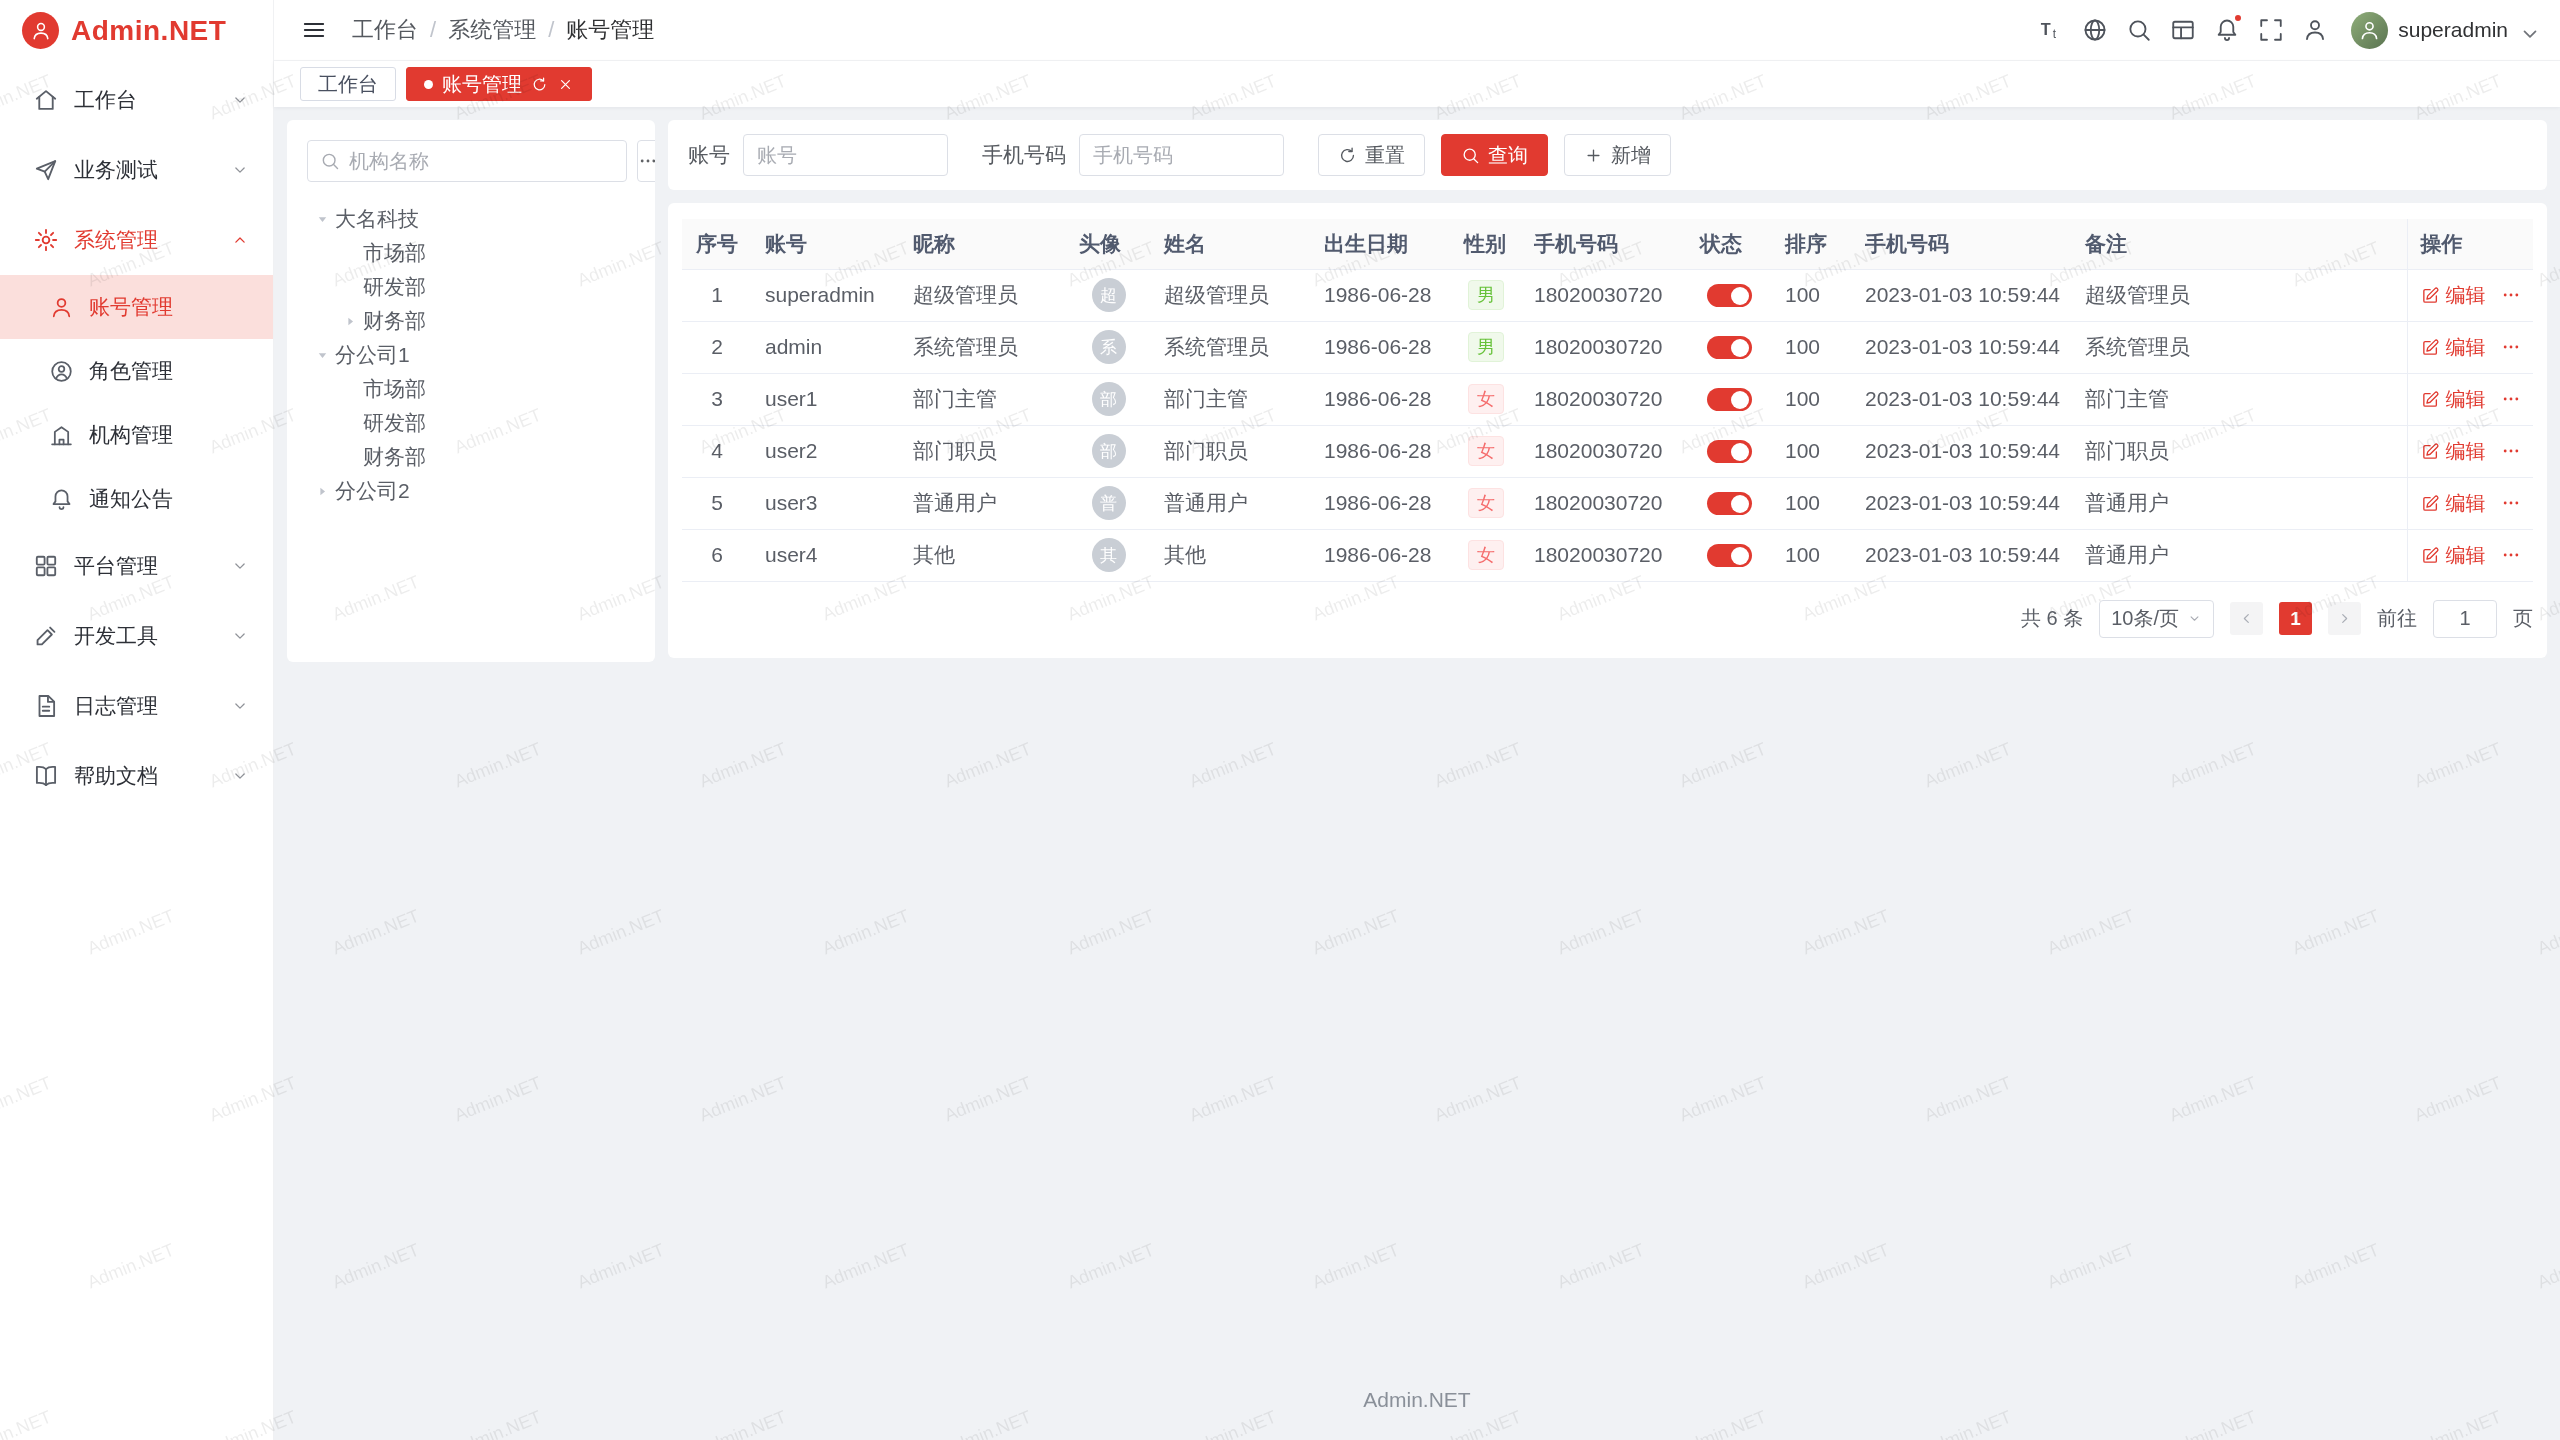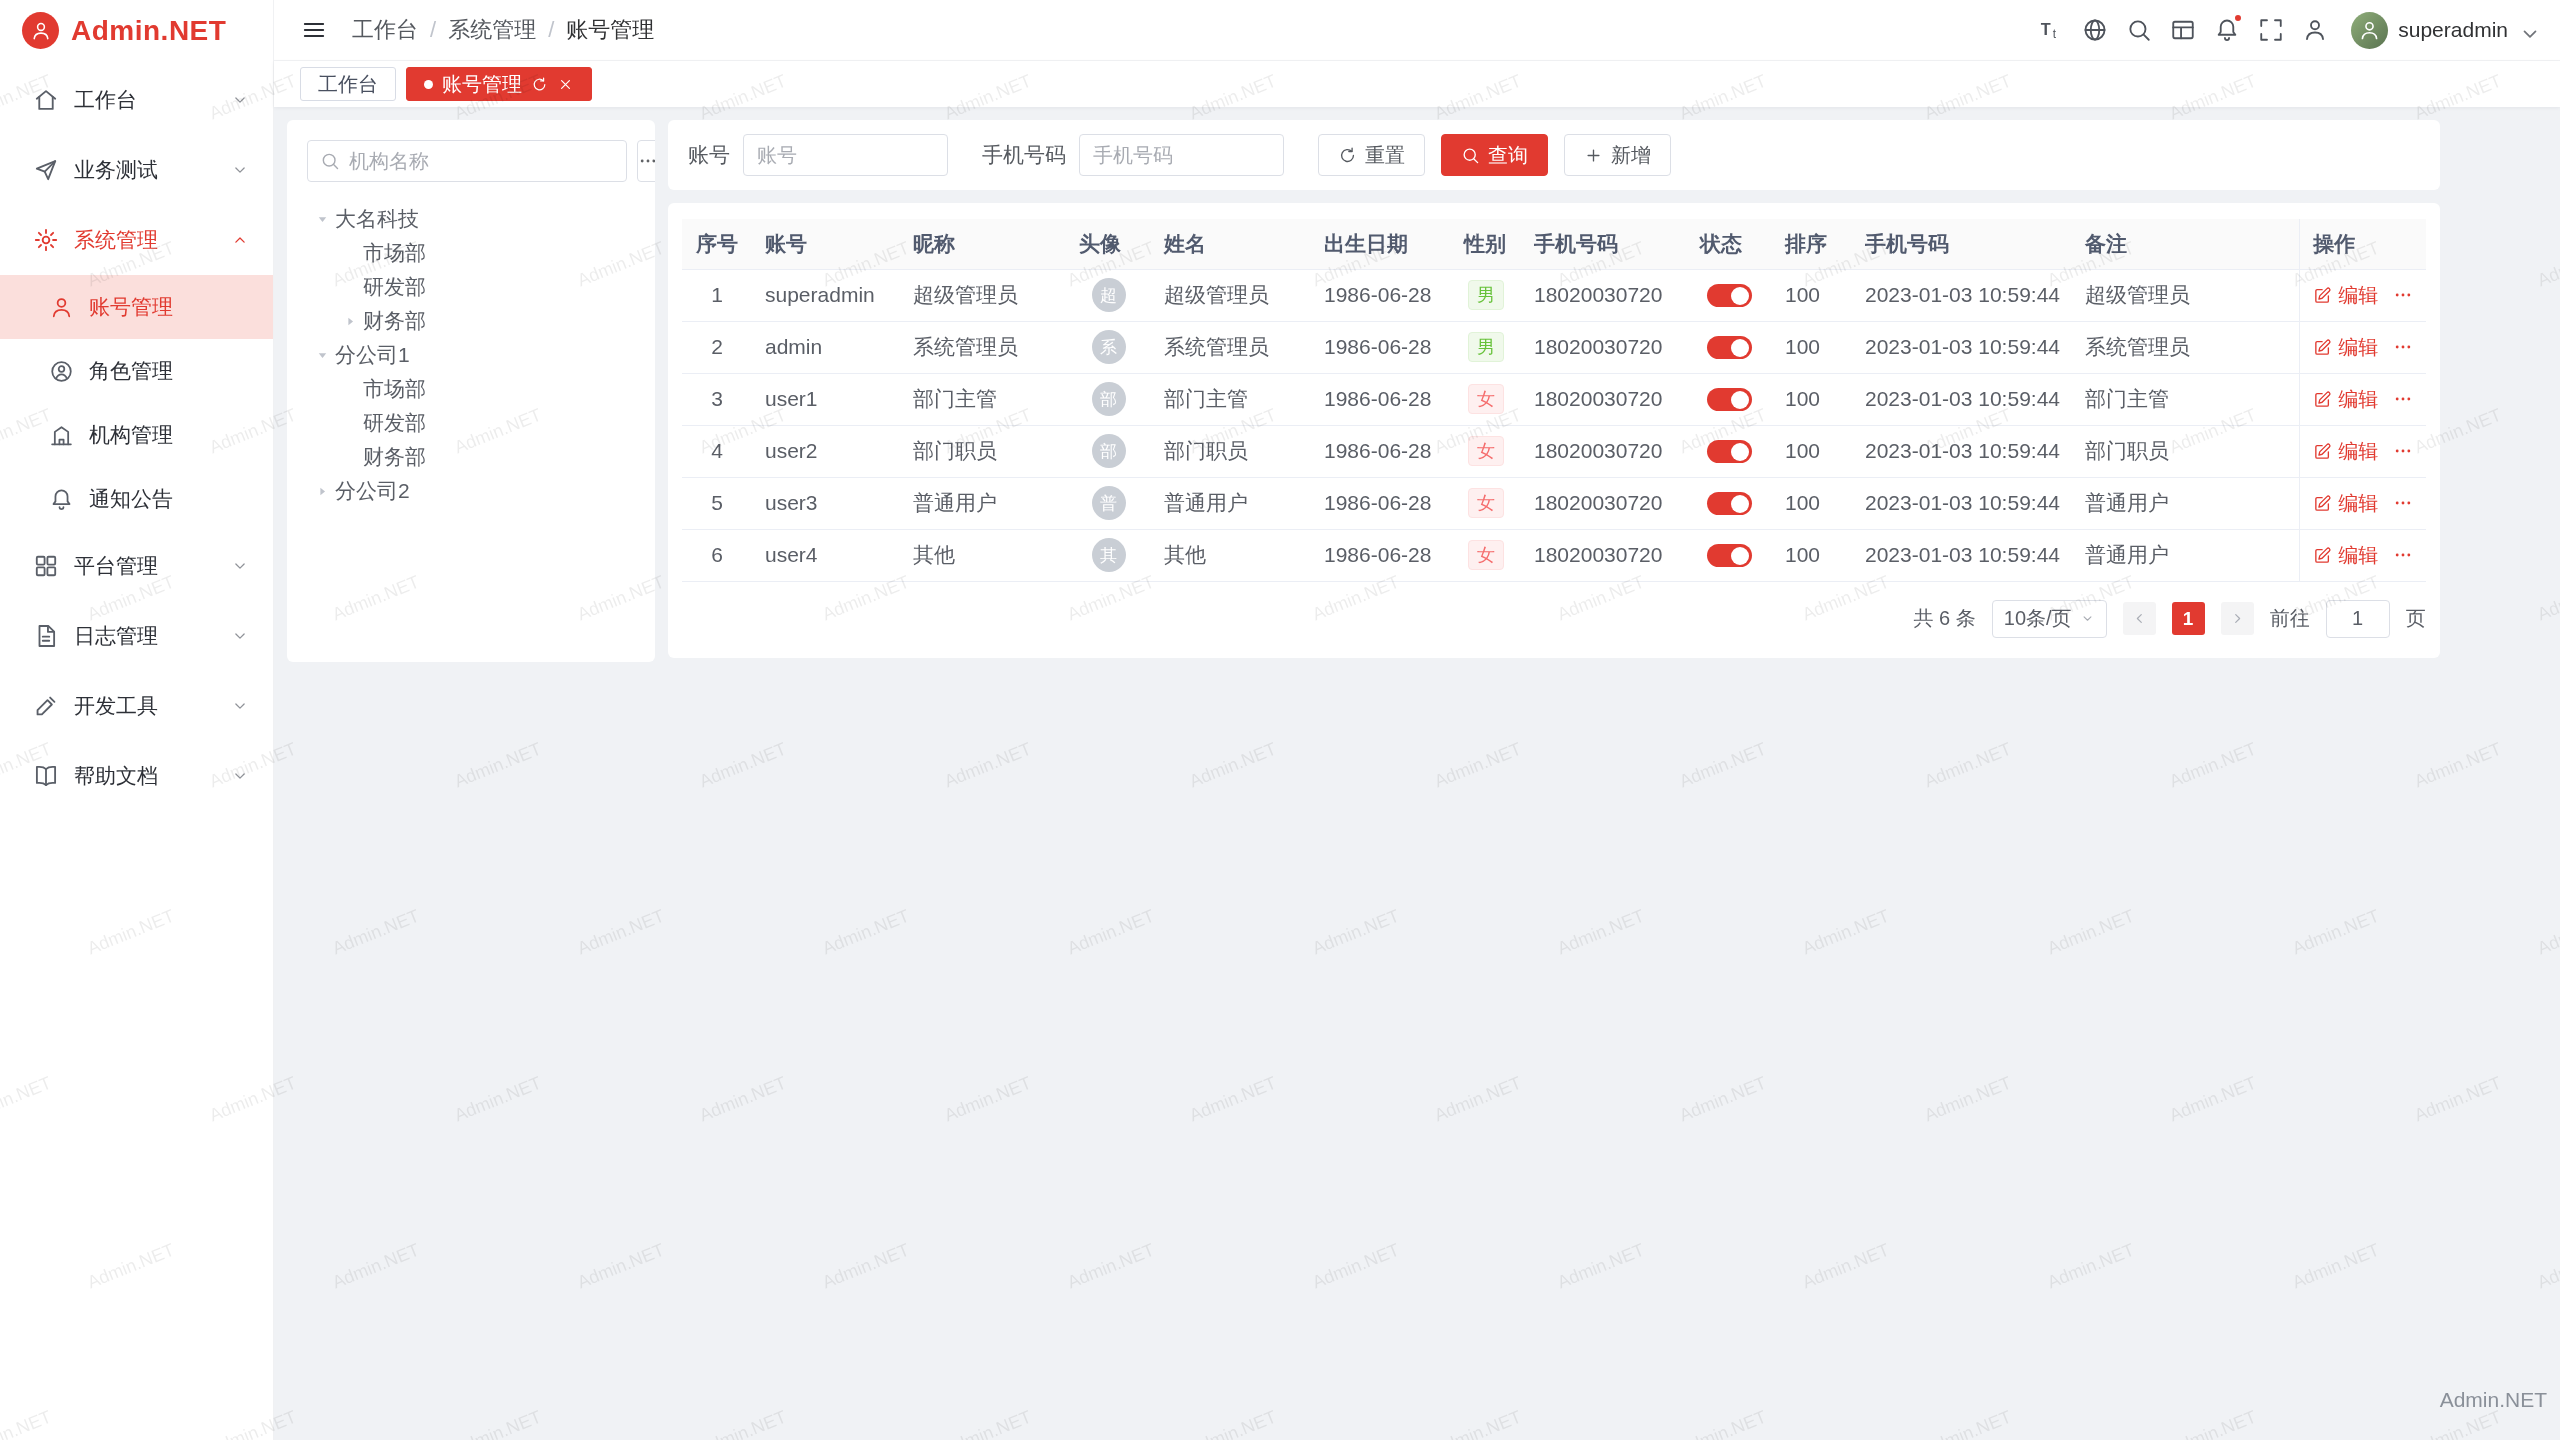--- a/index.html
+++ b/index.html
@@ -45,21 +45,21 @@
 
   
   .tabsbar{height:46px;background:#fff;display:flex;align-items:center;gap:10px;padding:0 26px;flex:none;box-shadow:0 1px 4px rgba(0,21,41,.06)}
   .tab{height:34px;display:flex;align-items:center;gap:9px;padding:0 17px;border:1px solid #d8dce5;border-radius:3px;font-size:20px;color:#495060;background:#fff;cursor:pointer}
   .tab.active{background:#e13a30;border-color:#e13a30;color:#fff}
   .tab-dot{width:9px;height:9px;border-radius:50%;background:#fff}
   .tab-ic-btn{display:flex;align-items:center;cursor:pointer}
   .tab .icn{width:17px;height:17px}
 
   
-  .content{flex:1;padding:13px;display:flex;flex-direction:row;min-height:0}
+  .content{flex:1;padding:13px;display:flex;flex-direction:column;min-height:0}
   .work-area{display:flex;gap:13px;align-items:flex-start}
   .card{background:#fff;border-radius:6px}
   .tree-card{width:368px;height:542px;padding:20px;flex:none;overflow:hidden}
   .tree-search-row{display:flex;gap:10px;margin-bottom:20px}
   .search-box{flex:1;height:42px;border:1px solid #dcdfe6;border-radius:4px;display:flex;align-items:center;gap:9px;padding:0 12px;color:#a8abb2;background:#fff}
   .search-box .icn{width:20px;height:20px}
   .search-box input{border:none;outline:none;flex:1;font-size:20px;color:#606266;min-width:0;background:transparent;font-family:inherit}
   .search-box input::placeholder{color:#a8abb2}
   .dots-btn{width:42px;height:42px;border:1px solid #dcdfe6;border-radius:4px;background:#fff;display:flex;align-items:center;justify-content:center;color:#606266;cursor:pointer}
   .dots-btn .icn{width:20px;height:20px}
@@ -199,35 +199,35 @@
             <rect x="3.5" y="13.3" width="7.2" height="7.2" rx="1"></rect>
             <rect x="13.3" y="13.3" width="7.2" height="7.2" rx="1"></rect>
           </svg>
           <span class="mi-label">平台管理</span>
           <svg class="icn chev" viewBox="0 0 24 24" aria-hidden="true">
             <path d="M6.5 9.3 12 14.8l5.5-5.5"></path>
           </svg>
         </div>
         <div class="menu-item">
           <svg class="icn mi-icon" viewBox="0 0 24 24" aria-hidden="true">
+            <path d="M13.4 6.6l4 4L8.2 19.8H4.2v-4z"></path>
+            <path d="M15.8 4.2l4 4"></path>
+          </svg>
+          <span class="mi-label">开发工具</span>
+          <svg class="icn chev" viewBox="0 0 24 24" aria-hidden="true">
+            <path d="M6.5 9.3 12 14.8l5.5-5.5"></path>
+          </svg>
+        </div>
+        <div class="menu-item">
+          <svg class="icn mi-icon" viewBox="0 0 24 24" aria-hidden="true">
             <path d="M6 2.8h8.3L19.5 8v13.2H6z"></path>
             <path d="M13.8 3.2v5h5.2"></path>
             <path d="M9 12.6h6M9 16.4h6"></path>
           </svg>
           <span class="mi-label">日志管理</span>
-          <svg class="icn chev" viewBox="0 0 24 24" aria-hidden="true">
-            <path d="M6.5 9.3 12 14.8l5.5-5.5"></path>
-          </svg>
-        </div>
-        <div class="menu-item">
-          <svg class="icn mi-icon" viewBox="0 0 24 24" aria-hidden="true">
-            <path d="M13.4 6.6l4 4L8.2 19.8H4.2v-4z"></path>
-            <path d="M15.8 4.2l4 4"></path>
-          </svg>
-          <span class="mi-label">开发工具</span>
           <svg class="icn chev" viewBox="0 0 24 24" aria-hidden="true">
             <path d="M6.5 9.3 12 14.8l5.5-5.5"></path>
           </svg>
         </div>
         <div class="menu-item">
           <svg class="icn mi-icon" viewBox="0 0 24 24" aria-hidden="true">
             <path d="M12 5.6C10.6 4.2 8.7 3.6 6 3.6H3.6v14.8H6c2.7 0 4.6.6 6 2 1.4-1.4 3.3-2 6-2h2.4V3.6H18c-2.7 0-4.6.6-6 2z"></path>
             <path d="M12 5.6v14.8"></path>
           </svg>
           <span class="mi-label">帮助文档</span>

